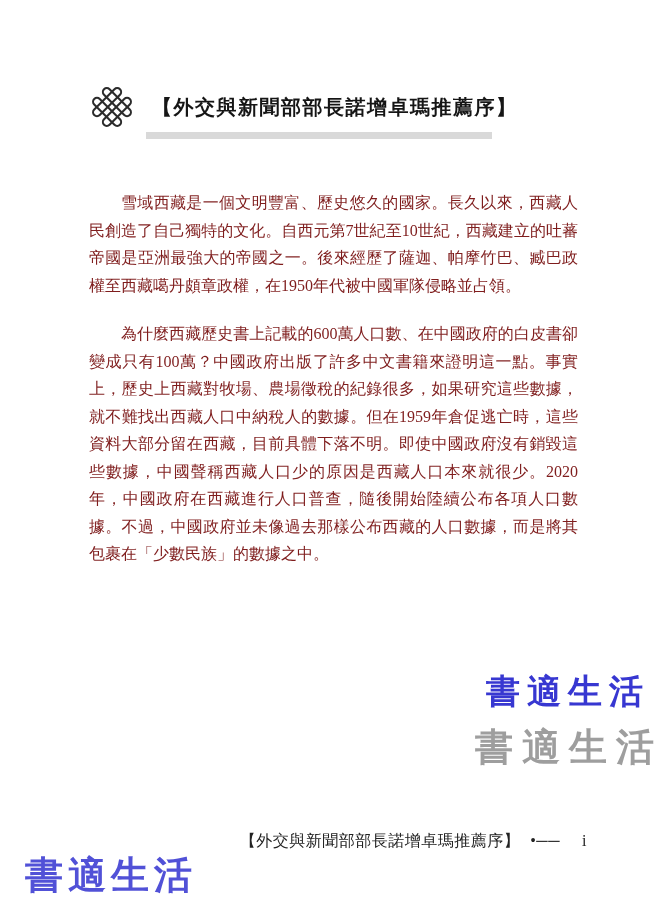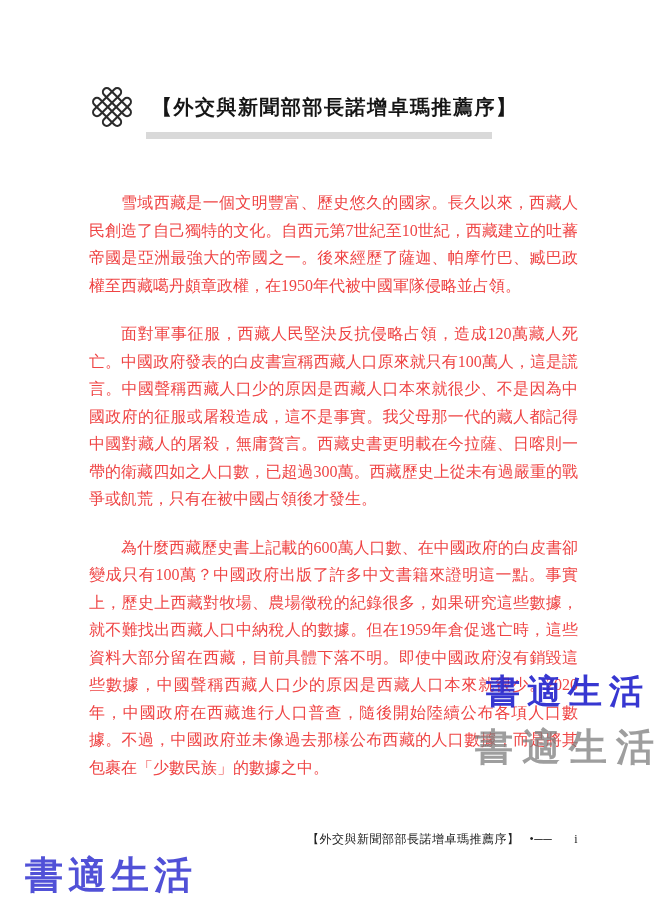--- a/index.html
+++ b/index.html
@@ -36,30 +36,30 @@
     height: 7px;
     background: #d9d9d9;
   }
   .content {
     position: absolute;
     left: 89px;
     top: 189px;
     width: 489px;
     font-size: 16px;
     line-height: 27.5px;
-    color: #ef4444;
+    color: #7f1d1d;
     text-align: justify;
     text-justify: inter-ideograph;
   }
   .content p { margin: 0 0 21px 0; text-indent: 2em; }
   .footer {
     position: absolute;
-    right: 88px;
+    right: 79px;
     top: 831px;
-    font-size: 12px;
+    font-size: 16px;
     color: #222222;
     letter-spacing: 0.5px;
     white-space: nowrap;
   }
   .footer .sep { margin: 0 4px 0 10px; }
   .footer .pagenum { margin-left: 18px; }
   .wm {
     position: absolute;
     white-space: nowrap;
     pointer-events: none;
@@ -103,21 +103,20 @@
         </g>
       </svg>
     </span>
     <span class="title">【外交與新聞部部長諾增卓瑪推薦序】</span>
   </div>
 
   <div class="divider"></div>
 
   <div class="content">
     <p>雪域西藏是一個文明豐富、歷史悠久的國家。長久以來，西藏人民創造了自己獨特的文化。自西元第7世紀至10世紀，西藏建立的吐蕃帝國是亞洲最強大的帝國之一。後來經歷了薩迦、帕摩竹巴、臧巴政權至西藏噶丹頗章政權，在1950年代被中國軍隊侵略並占領。</p>
-    <p>面對軍事征服，西藏人民堅決反抗侵略占領，造成120萬藏人死亡。中國政府發表的白皮書宣稱西藏人口原來就只有100萬人，這是謊言。中國聲稱西藏人口少的原因是西藏人口本來就很少、不是因為中國政府的征服或屠殺造成，這不是事實。我父母那一代的藏人都記得中國對藏人的屠殺，無庸贅言。西藏史書更明載在今拉薩、日喀則一帶的衛藏四如之人口數，已超過300萬。西藏歷史上從未有過嚴重的戰爭或飢荒，只有在被中國占領後才發生。</p>
     <p>為什麼西藏歷史書上記載的600萬人口數、在中國政府的白皮書卻變成只有100萬？中國政府出版了許多中文書籍來證明這一點。事實上，歷史上西藏對牧場、農場徵稅的紀錄很多，如果研究這些數據，就不難找出西藏人口中納稅人的數據。但在1959年倉促逃亡時，這些資料大部分留在西藏，目前具體下落不明。即使中國政府沒有銷毀這些數據，中國聲稱西藏人口少的原因是西藏人口本來就很少。2020年，中國政府在西藏進行人口普查，隨後開始陸續公布各項人口數據。不過，中國政府並未像過去那樣公布西藏的人口數據，而是將其包裹在「少數民族」的數據之中。</p>
   </div>
 
   <div class="wm wm-mid-blue">書適生活</div>
   <div class="wm wm-mid-gray">書適生活</div>
   <div class="wm wm-bottom-blue">書適生活</div>
 
   <div class="footer">
     <span>【外交與新聞部部長諾增卓瑪推薦序】</span><span class="sep">•──</span><span class="pagenum">i</span>
   </div>

